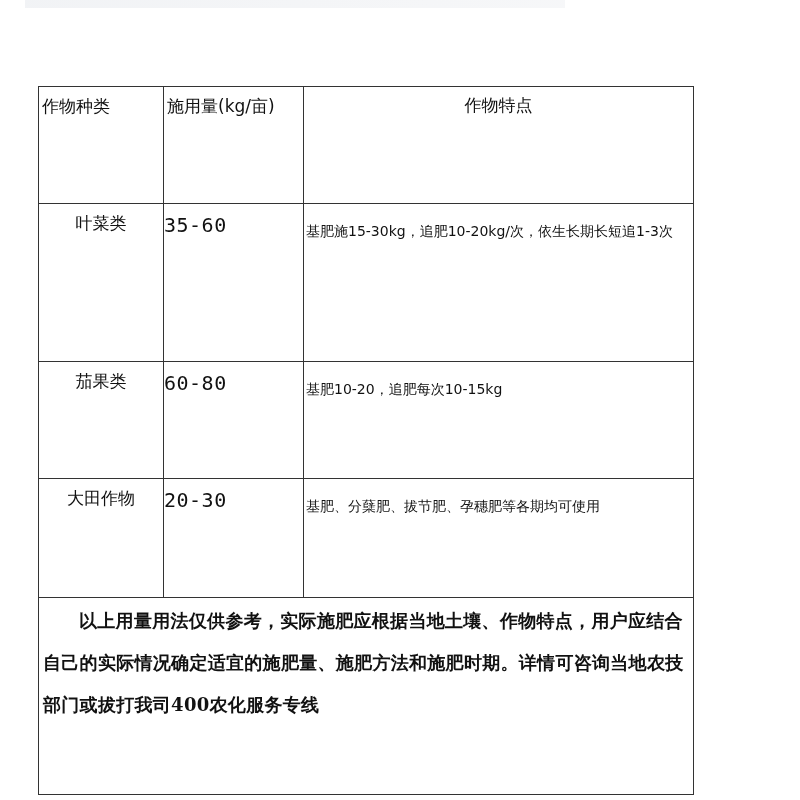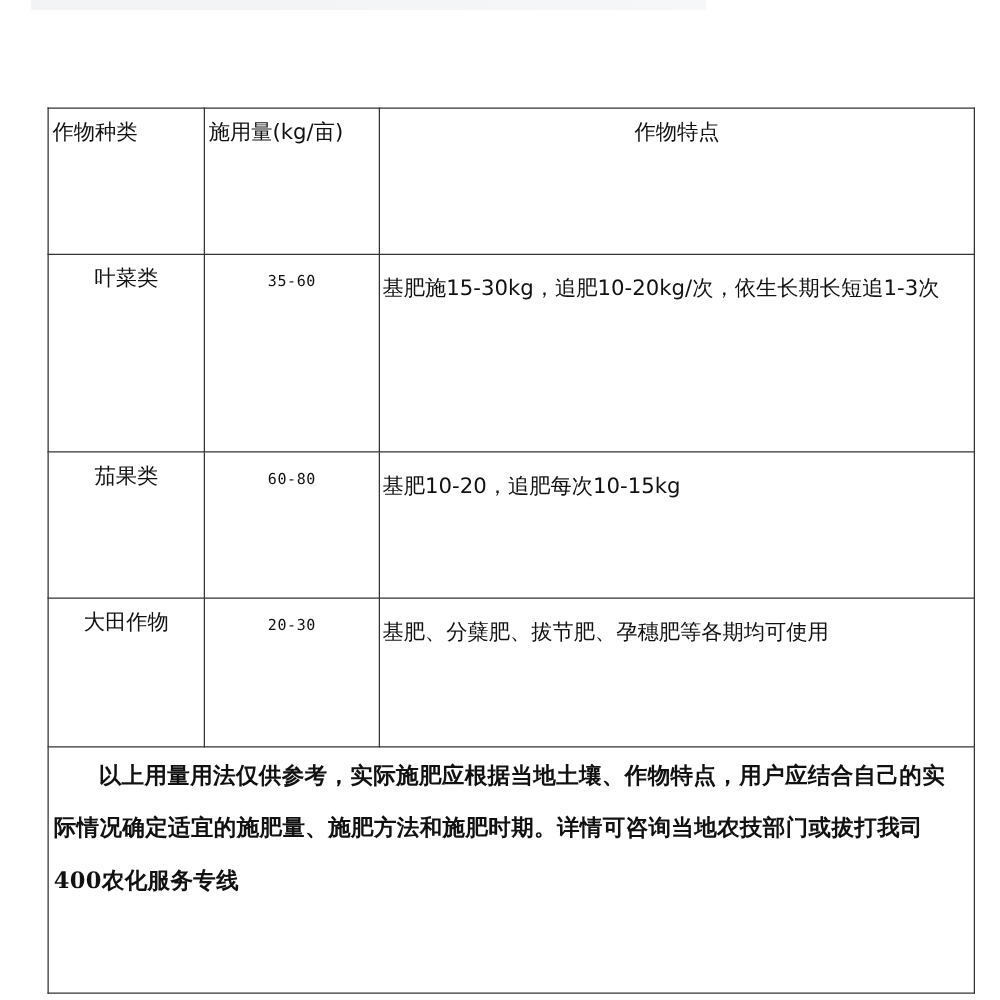--- a/index.html
+++ b/index.html
@@ -1,34 +1,34 @@
 <!DOCTYPE html>
 <html><head>
 <meta charset="utf-8">
 <style>
   html, body { margin: 0; padding: 0; background: #ffffff; }
   body { width: 800px; height: 800px; position: relative; overflow: hidden;
          font-family: "DejaVu Sans", "Liberation Sans", sans-serif; color: #111; }
   .faint-top { position: absolute; left: 25px; top: 0; width: 540px; height: 8px;
                background: linear-gradient(90deg, #eef0f3, #f4f5f7); opacity: 0.8; }
-  .tbl { position: absolute; left: 38px; top: 86px; width: 742px; border-collapse: collapse; table-layout: fixed; }
+  .tbl { position: absolute; left: 38px; top: 86px; width: 656px; border-collapse: collapse; table-layout: fixed; }
   .tbl td { border: 1.5px solid #333; vertical-align: top; padding: 0; font-size: 17px; }
   .c1 { width: 125px; }
   .c2 { width: 140px; }
   .c3 { width: auto; }
   .hdr td { height: 116px; }
   .hdr .t { padding: 7px 2px 0 3px; line-height: 24px; }
   .hdr .center { text-align: center; padding-top: 7px; }
   .r1 td { height: 157px; }
   .r2 td { height: 116px; margin-left: 43px; }
   .r3 td { height: 118px; }
   .crop { text-align: center; padding-top: 7px; line-height: 24px; }
-  .amt { text-align: center; padding-top: 9px; line-height: 24px; font-size: 12px;
+  .amt { padding-top: 9px; line-height: 24px; font-size: 20px;
          font-family: "DejaVu Sans Mono", monospace; letter-spacing: 0.5px; }
-  .timing { padding: 7px 3px 0 2px; line-height: 40px; font-size: 17px; }
+  .timing { padding: 7px 3px 0 2px; line-height: 40px; font-size: 14px; }
   .note-row td { height: 196px; }
   .note { padding: 2px 6px 0 4px; font-family: "DejaVu Serif", "Liberation Serif", serif;
           font-weight: bold; font-size: 18px; line-height: 42px; text-indent: 2em; letter-spacing: 0.3px; }
 </style>
 </head>
 <body>
 
 <div class="faint-top"></div>
 
 <table class="tbl">

